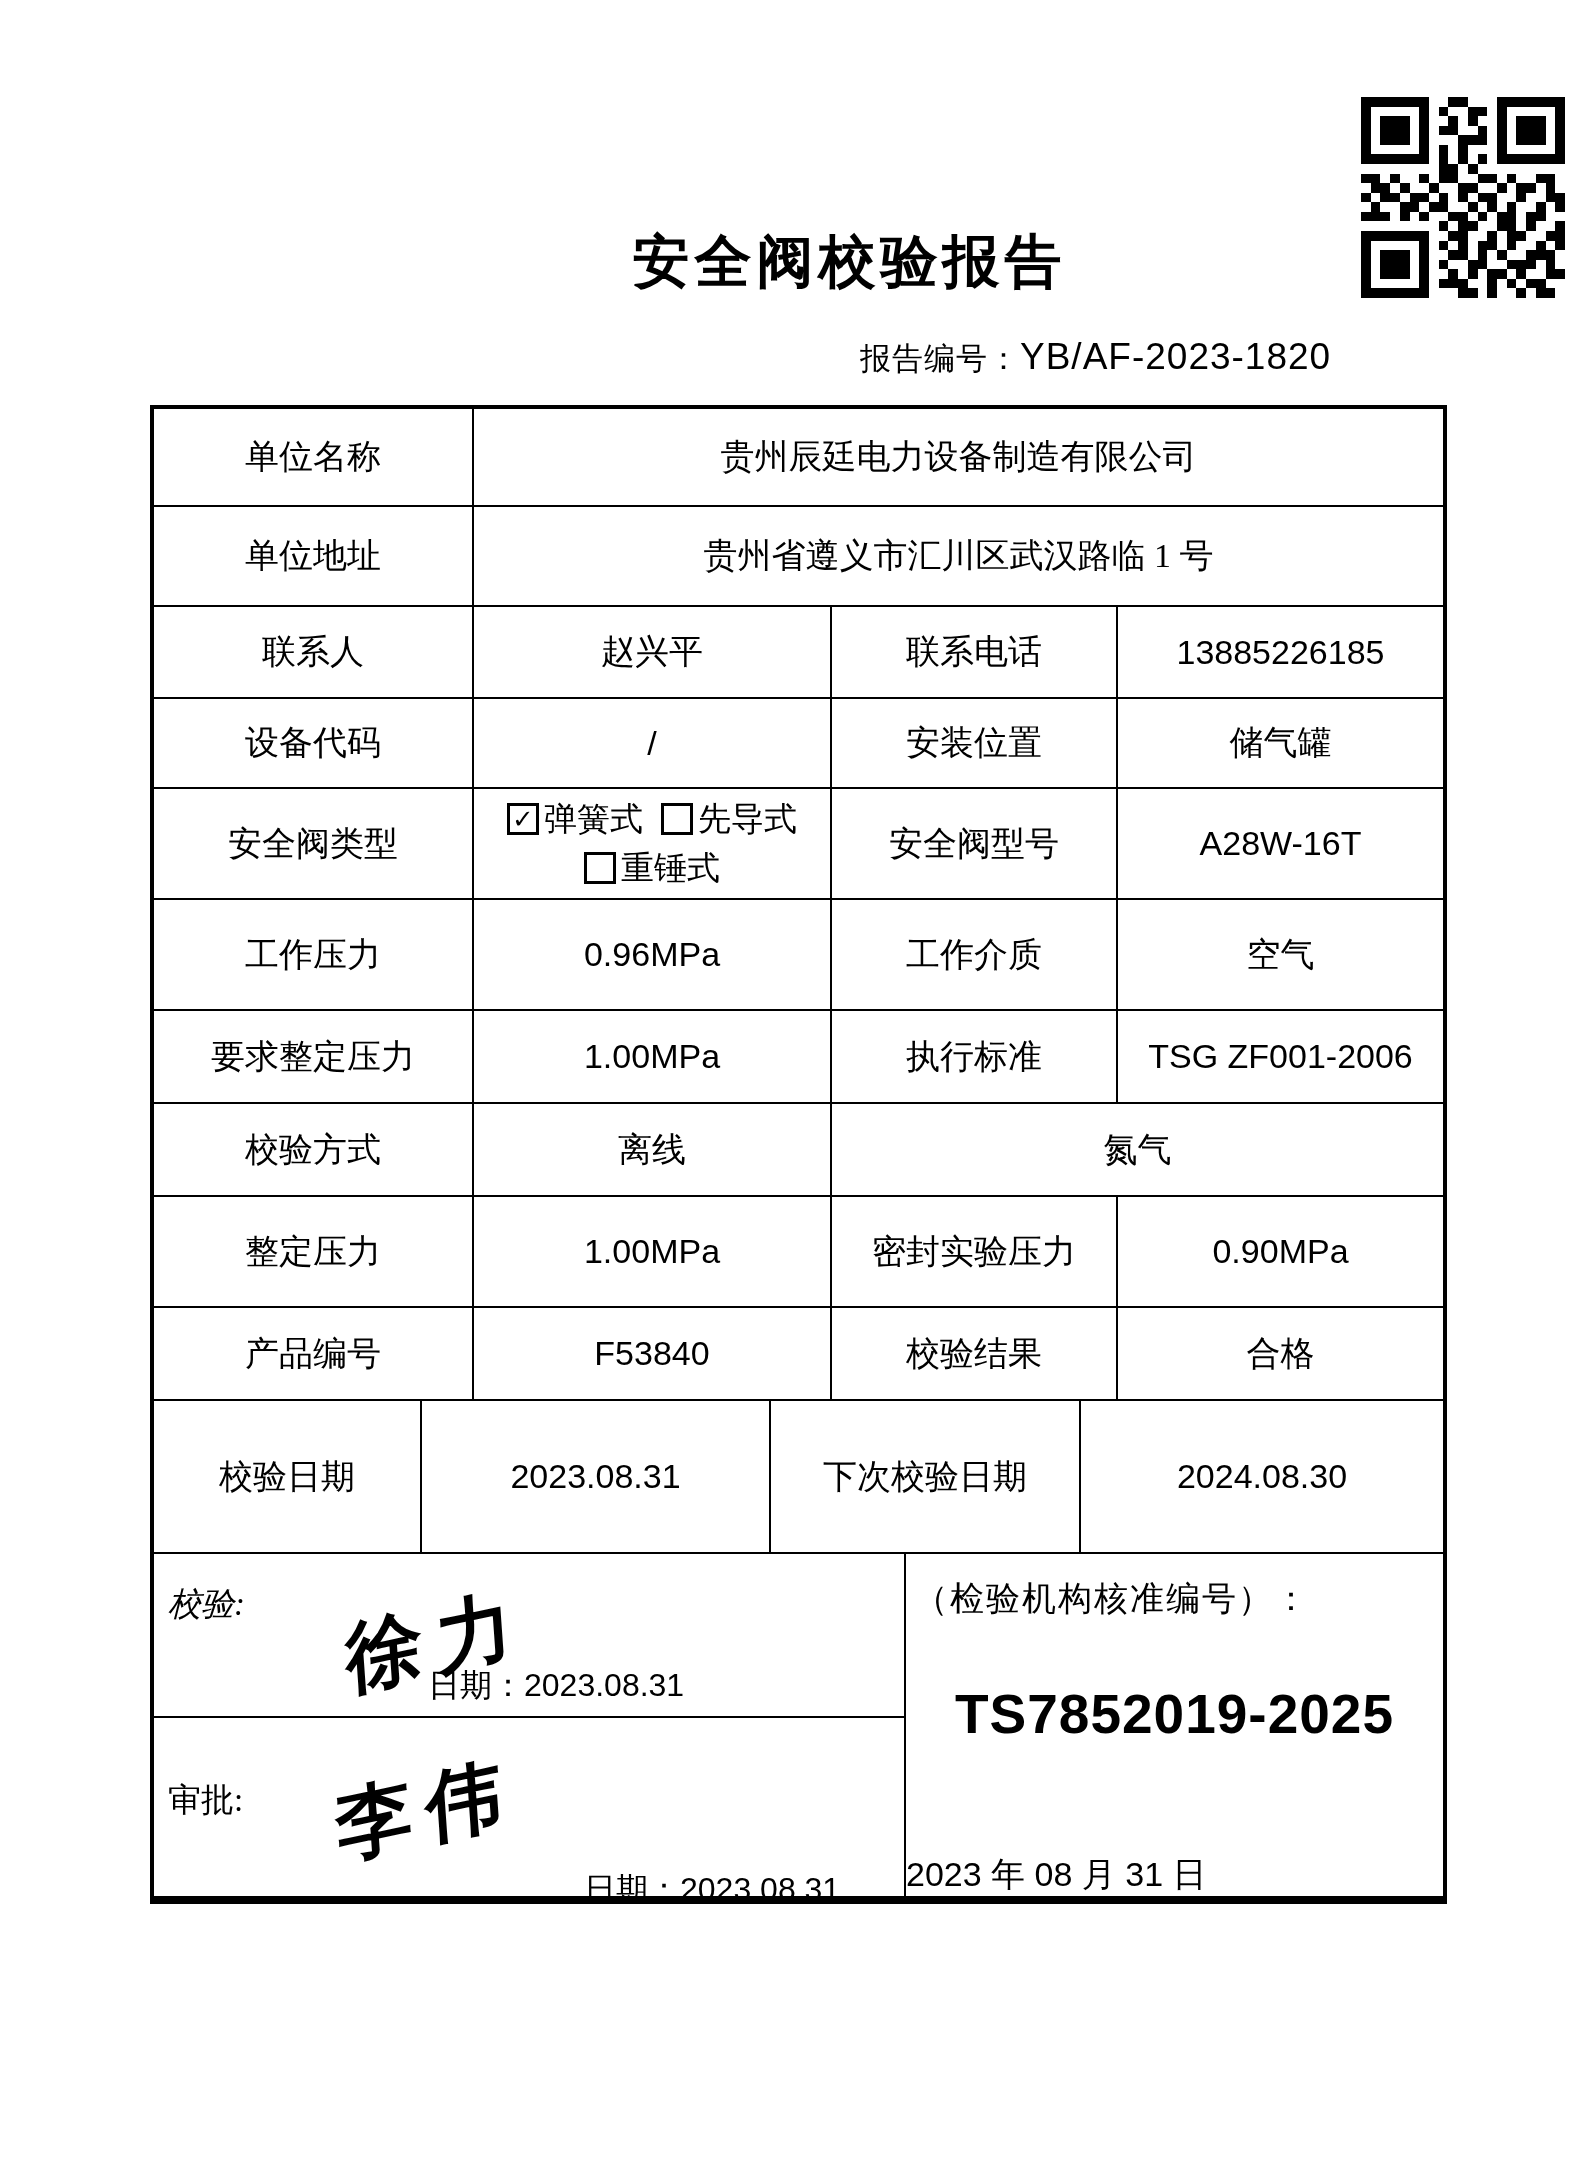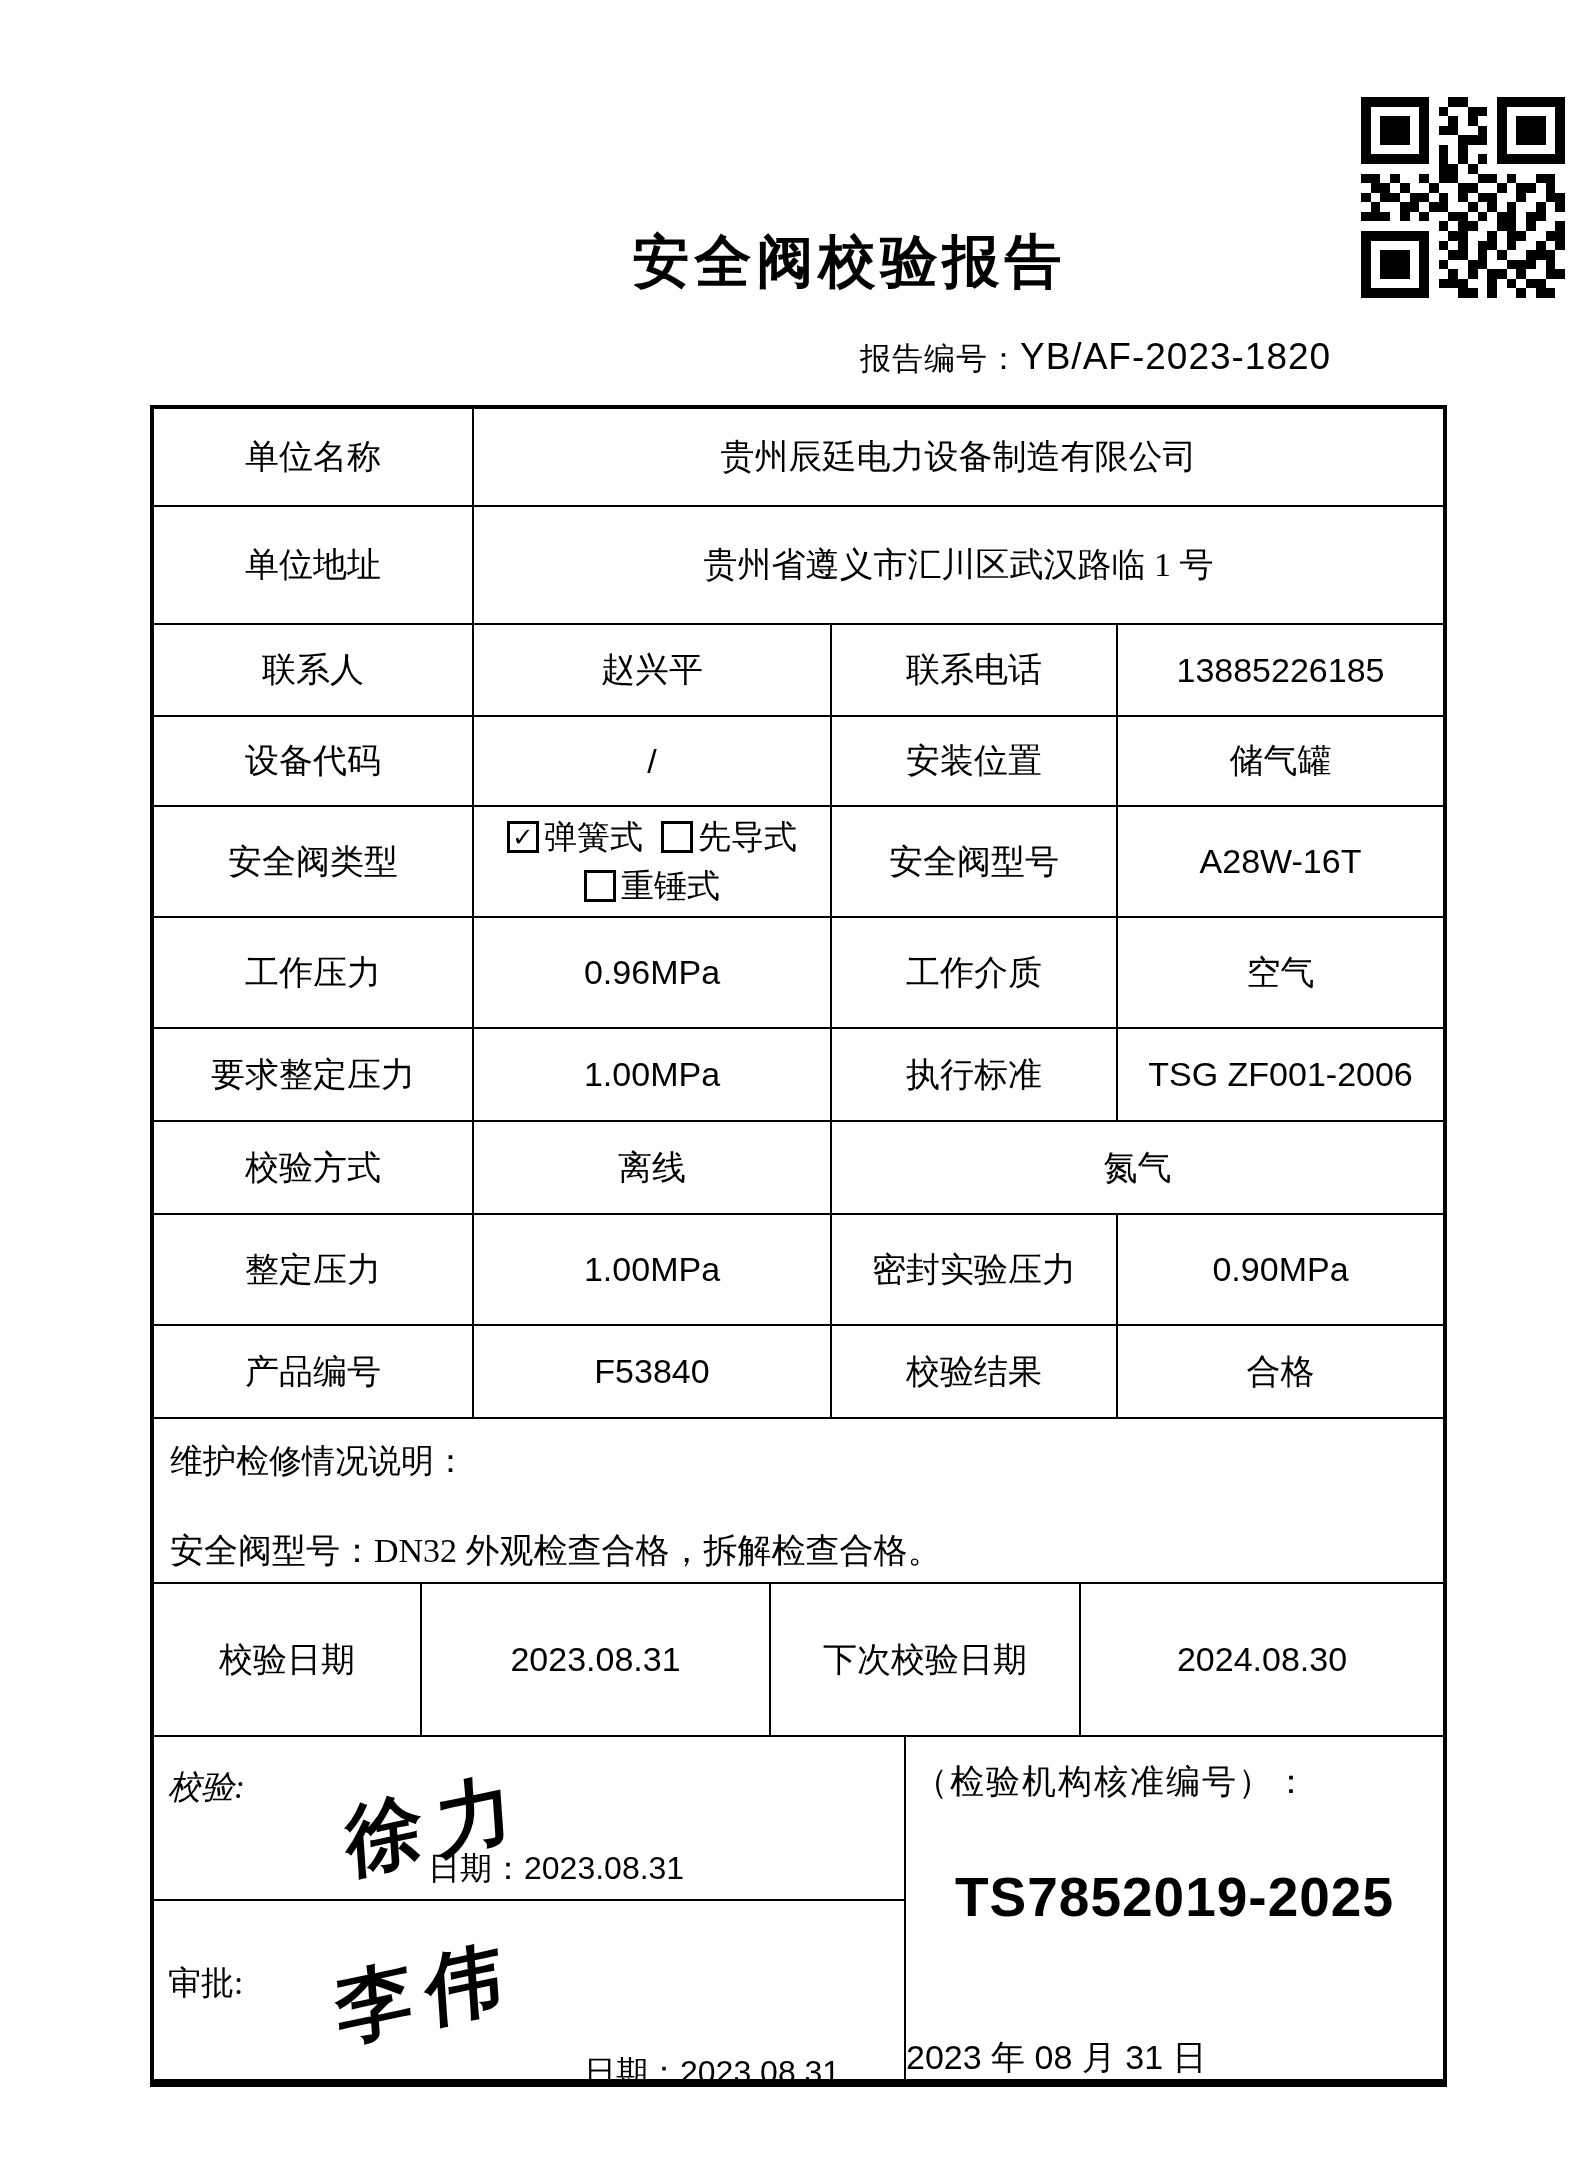--- a/index.html
+++ b/index.html
@@ -22,21 +22,21 @@
   
   .tbl{position:absolute;left:150px;top:405px;width:1297px;box-sizing:border-box;
        border:4px solid #000;border-bottom-width:8px;background:#fff;}
   .row{display:flex;box-sizing:border-box;border-bottom:2px solid #000;}
   .row:last-child{border-bottom:none;}
   .cell{box-sizing:border-box;border-right:2px solid #000;display:flex;
         align-items:center;justify-content:center;font-size:34px;text-align:center;}
   .cell:last-child{border-right:none;}
   .c1{width:320px;} .c2{width:358px;} .c3{width:286px;} .c4{flex:1;}
   .d1{width:268px;} .d2{width:349px;} .d3{width:310px;} .d4{flex:1;}
-  .h98{height:98px;} .h100{height:118px;} .h92{height:92px;} .h90{height:90px;}
+  .h98{height:98px;} .h100{height:100px;} .h92{height:92px;} .h90{height:90px;}
   .h111{height:111px;} .h99{height:111px;} .h93{height:93px;}
   .h165{height:165px;} .h153{height:153px;}
 
   
   .cbcell{flex-direction:column;justify-content:center;gap:4px;padding:4px 0;}
   .cbline{display:flex;align-items:center;justify-content:center;gap:18px;white-space:nowrap;}
   .opt{display:inline-flex;align-items:center;font-size:33px;}
   .cb{display:inline-flex;align-items:center;justify-content:center;width:26px;height:26px;
       border:3px solid #000;margin-right:5px;font-size:26px;font-weight:bold;line-height:1;
       font-family:"DejaVu Sans","Liberation Sans",sans-serif;}
@@ -594,26 +594,20 @@
       <div class="cell c4 num">0.90MPa</div>
     </div>
 
     <div class="row h93">
       <div class="cell c1">产品编号</div>
       <div class="cell c2 num">F53840</div>
       <div class="cell c3">校验结果</div>
       <div class="cell c4">合格</div>
     </div>
 
-    <div class="row h165">
-      <div class="cell c4 notecell">
-        <div class="note-head">维护检修情况说明：</div>
-        <div class="note-body">安全阀型号：DN32 外观检查合格，拆解检查合格。</div>
-      </div>
-    </div>
 
     <div class="row h153">
       <div class="cell d1">校验日期</div>
       <div class="cell d2 num">2023.08.31</div>
       <div class="cell d3">下次校验日期</div>
       <div class="cell d4 num">2024.08.30</div>
     </div>
 
     <div class="sigrow">
       <div class="sigleft">

